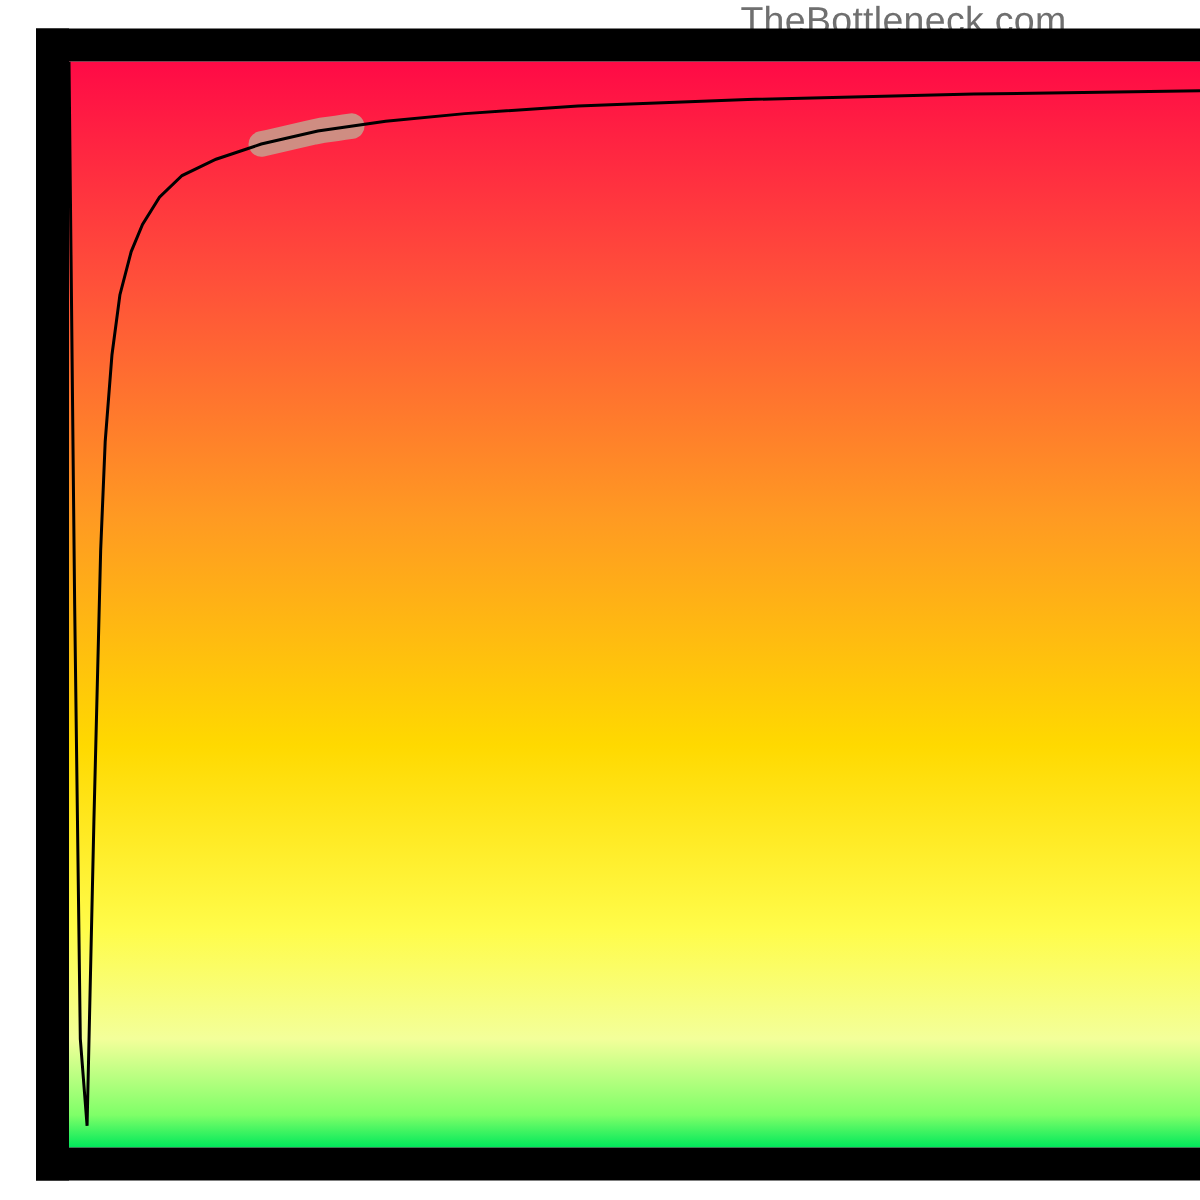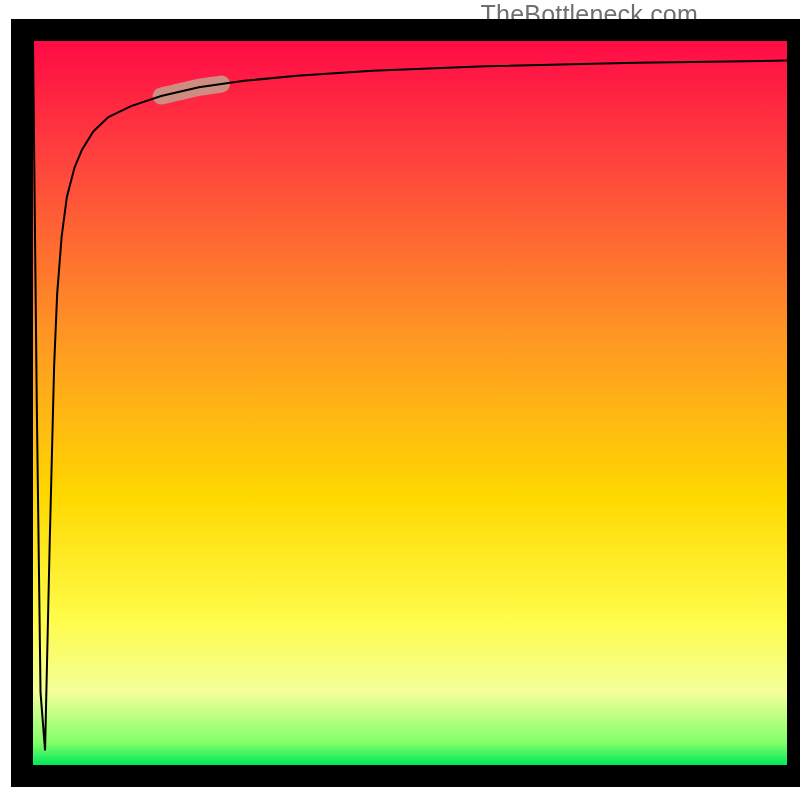--- a/index.html
+++ b/index.html
@@ -8,20 +8,21 @@
     width: 800px;
     height: 800px;
     background: #fff;
     font-family: Arial, Helvetica, sans-serif;
     overflow: hidden;
   }
   .stage {
     position: relative;
     width: 712px;
     height: 800px;
+    margin-left: 13px;
   }
   .watermark {
     position: absolute;
     top: 0px;
     right: 14px;
     font-size: 25px;
     font-weight: 500;
     color: #6f6f6f;
     letter-spacing: 0.2px;
     user-select: none;

